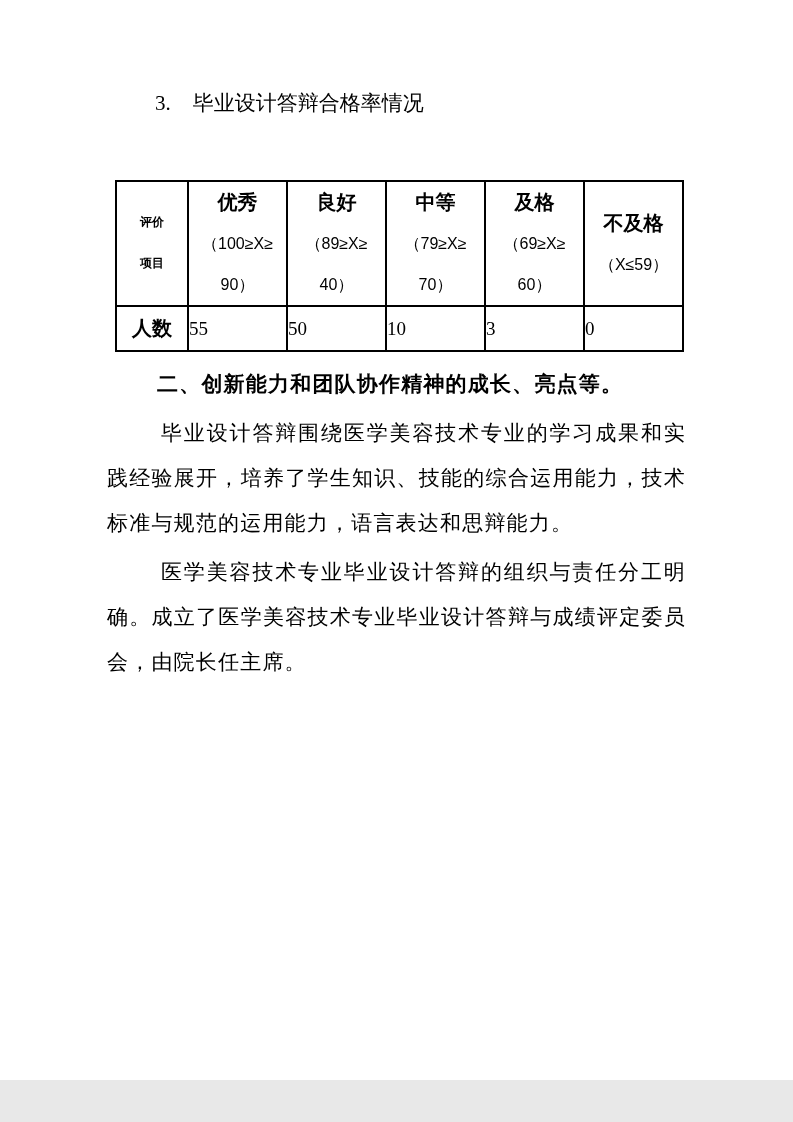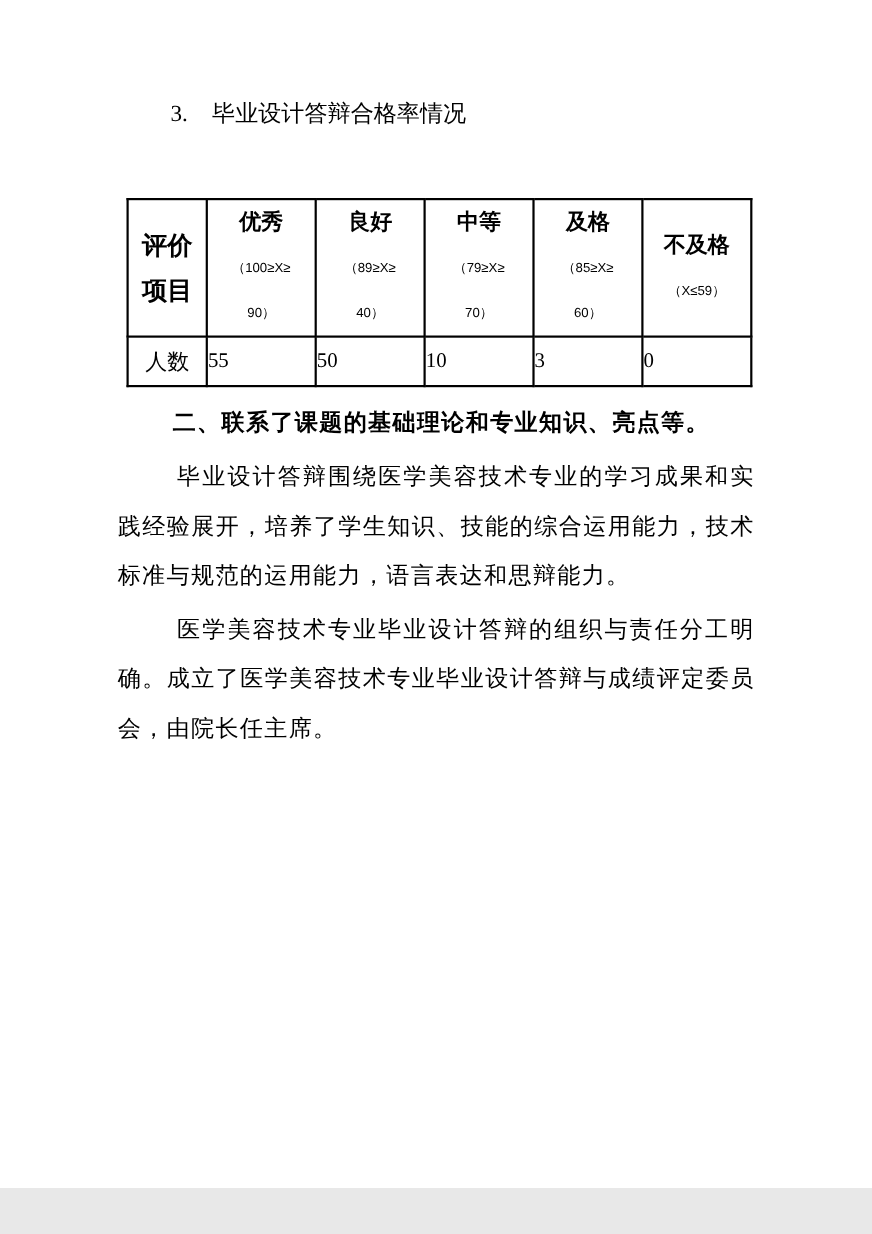--- a/index.html
+++ b/index.html
@@ -52,33 +52,33 @@
   }
   .hlabel {
     font-family: "Liberation Sans", sans-serif;
     font-weight: 700;
     font-size: 20px;
     line-height: 41px;
     white-space: nowrap;
   }
   .hrange {
     font-family: "Liberation Sans", sans-serif;
-    font-size: 12px;
+    font-size: 16px;
     line-height: 41px;
     white-space: nowrap;
   }
   .corner-line {
-    font-family: Liberation Serif, serif;
+    font-family: Liberation Mono, monospace;
     font-weight: 700;
-    font-size: 23px;
+    font-size: 12px;
     line-height: 41px;
   }
   .rowlabel {
     font-family: "Liberation Sans", sans-serif;
-    font-weight: 400;
+    font-weight: 700;
     font-size: 20px;
     text-align: center;
   }
   .dval {
     font-family: "Liberation Serif", serif;
     font-size: 19px;
     padding-left: 7px;
   }
   
   .h2 {
@@ -143,21 +143,21 @@
           <td>
             <div class="hcell">
               <div class="hlabel">中等</div>
               <div class="hrange">（79≥X≥</div>
               <div class="hrange">70）</div>
             </div>
           </td>
           <td>
             <div class="hcell">
               <div class="hlabel">及格</div>
-              <div class="hrange">（85≥X≥</div>
+              <div class="hrange">（69≥X≥</div>
               <div class="hrange">60）</div>
             </div>
           </td>
           <td>
             <div class="hcell">
               <div class="hlabel">不及格</div>
               <div class="hrange">（X≤59）</div>
             </div>
           </td>
         </tr>
@@ -167,19 +167,19 @@
           <td class="dval">55</td>
           <td class="dval">50</td>
           <td class="dval">10</td>
           <td class="dval">3</td>
           <td class="dval">0</td>
         </tr>
 
       </tbody>
     </table>
 
-    <div class="h2">二、联系了课题的基础理论和专业知识、亮点等。</div>
+    <div class="h2">二、创新能力和团队协作精神的成长、亮点等。</div>
 
     <p class="para">毕业设计答辩围绕医学美容技术专业的学习成果和实践经验展开，培养了学生知识、技能的综合运用能力，技术标准与规范的运用能力，语言表达和思辩能力。</p>
     <p class="para">医学美容技术专业毕业设计答辩的组织与责任分工明确。成立了医学美容技术专业毕业设计答辩与成绩评定委员会，由院长任主席。</p>
 
   </div>
 </div>
 
 </body></html>

